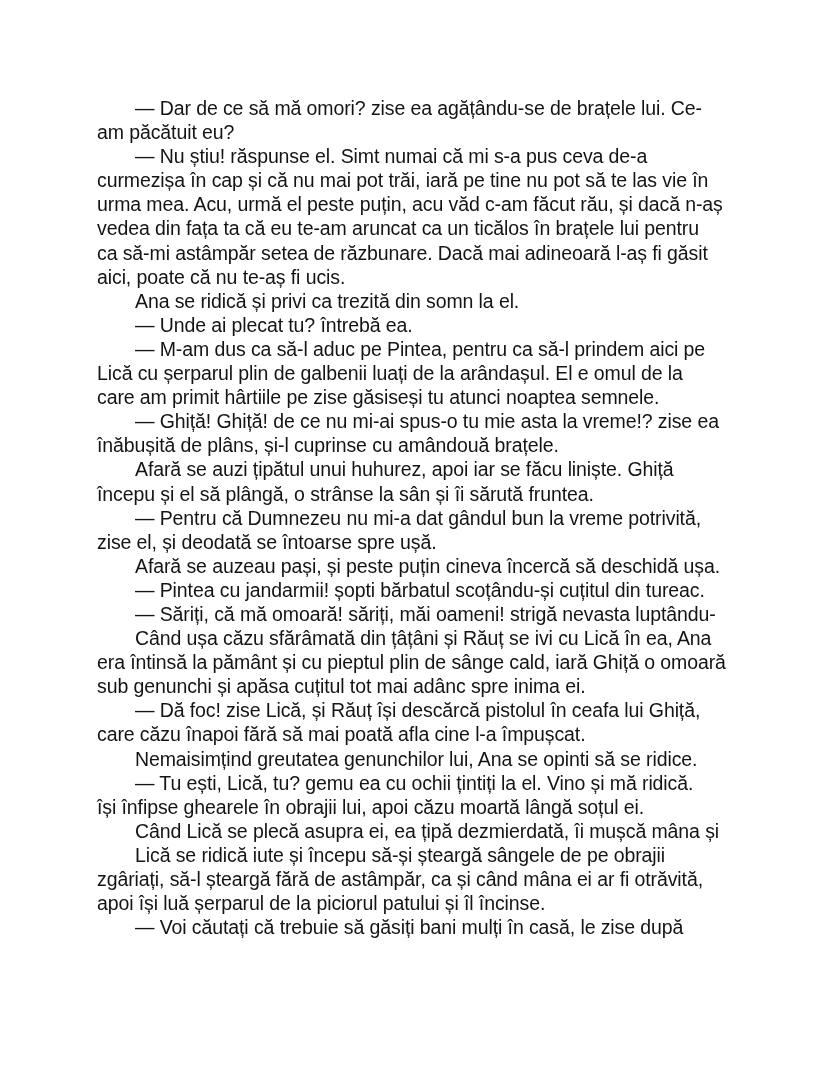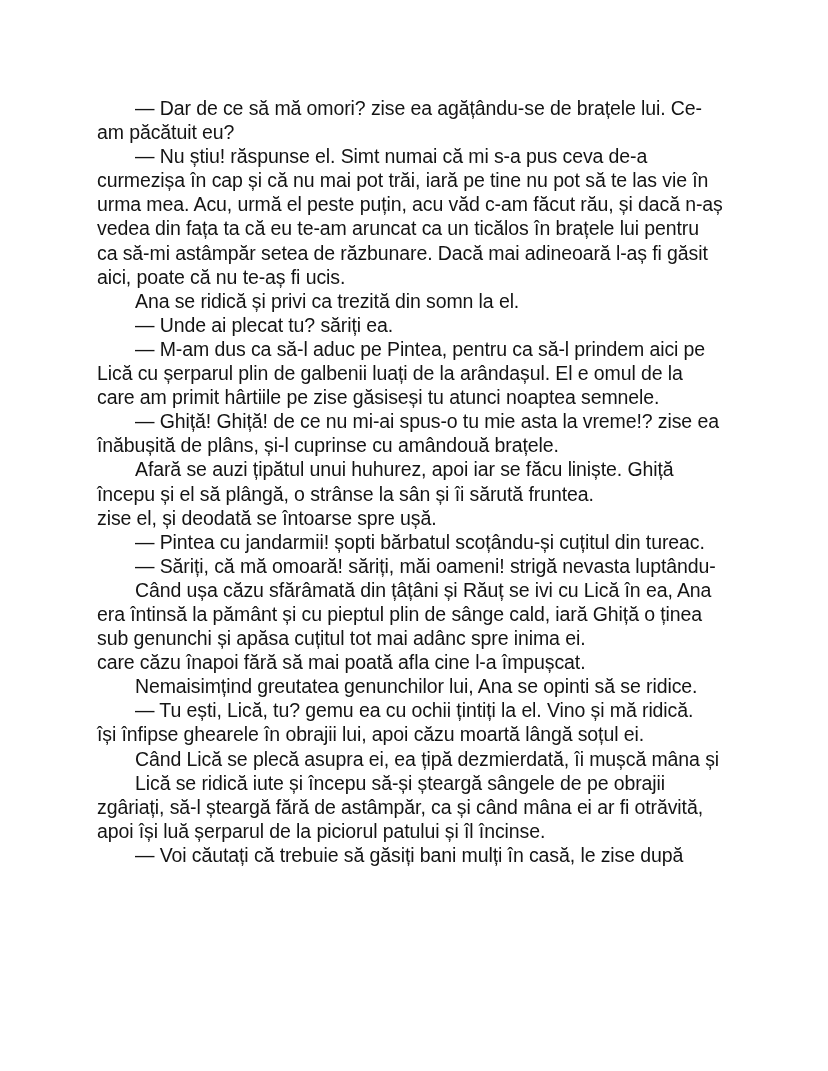--- a/index.html
+++ b/index.html
@@ -39,34 +39,37 @@
 <div class="page" id="page">
     <div class="line indent">— Dar de ce să mă omori? zise ea agățându-se de brațele lui. Ce-</div>
     <div class="line">am păcătuit eu?</div>
     <div class="line indent">— Nu știu! răspunse el. Simt numai că mi s-a pus ceva de-a</div>
     <div class="line">curmezișa în cap și că nu mai pot trăi, iară pe tine nu pot să te las vie în</div>
     <div class="line">urma mea. Acu, urmă el peste puțin, acu văd c-am făcut rău, și dacă n-aș</div>
     <div class="line">vedea din fața ta că eu te-am aruncat ca un ticălos în brațele lui pentru</div>
     <div class="line">ca să-mi astâmpăr setea de răzbunare. Dacă mai adineoară l-aș fi găsit</div>
     <div class="line">aici, poate că nu te-aș fi ucis.</div>
     <div class="line indent">Ana se ridică și privi ca trezită din somn la el.</div>
-    <div class="line indent">— Unde ai plecat tu? săriți ea.</div>
+    <div class="line indent">— Unde ai plecat tu? întrebă ea.</div>
     <div class="line indent">— M-am dus ca să-l aduc pe Pintea, pentru ca să-l prindem aici pe</div>
     <div class="line">Lică cu șerparul plin de galbenii luați de la arândașul. El e omul de la</div>
     <div class="line">care am primit hârtiile pe zise găsiseși tu atunci noaptea semnele.</div>
     <div class="line indent">— Ghiță! Ghiță! de ce nu mi-ai spus-o tu mie asta la vreme!? zise ea</div>
     <div class="line">înăbușită de plâns, și-l cuprinse cu amândouă brațele.</div>
     <div class="line indent">Afară se auzi țipătul unui huhurez, apoi iar se făcu liniște. Ghiță</div>
     <div class="line">începu și el să plângă, o strânse la sân și îi sărută fruntea.</div>
+    <div class="line indent">— Pentru că Dumnezeu nu mi-a dat gândul bun la vreme potrivită,</div>
     <div class="line">zise el, și deodată se întoarse spre ușă.</div>
+    <div class="line indent">Afară se auzeau pași, și peste puțin cineva încercă să deschidă ușa.</div>
     <div class="line indent">— Pintea cu jandarmii! șopti bărbatul scoțându-și cuțitul din tureac.</div>
     <div class="line indent">— Săriți, că mă omoară! săriți, măi oameni! strigă nevasta luptându-</div>
     <div class="line indent">Când ușa căzu sfărâmată din țâțâni și Răuț se ivi cu Lică în ea, Ana</div>
-    <div class="line">era întinsă la pământ și cu pieptul plin de sânge cald, iară Ghiță o ținea</div>
+    <div class="line">era întinsă la pământ și cu pieptul plin de sânge cald, iară Ghiță o omoară</div>
     <div class="line">sub genunchi și apăsa cuțitul tot mai adânc spre inima ei.</div>
+    <div class="line indent">— Dă foc! zise Lică, și Răuț își descărcă pistolul în ceafa lui Ghiță,</div>
     <div class="line">care căzu înapoi fără să mai poată afla cine l-a împușcat.</div>
     <div class="line indent">Nemaisimțind greutatea genunchilor lui, Ana se opinti să se ridice.</div>
     <div class="line indent">— Tu ești, Lică, tu? gemu ea cu ochii țintiți la el. Vino și mă ridică.</div>
     <div class="line">își înfipse ghearele în obrajii lui, apoi căzu moartă lângă soțul ei.</div>
     <div class="line indent">Când Lică se plecă asupra ei, ea țipă dezmierdată, îi mușcă mâna și</div>
     <div class="line indent">Lică se ridică iute și începu să-și șteargă sângele de pe obrajii</div>
     <div class="line">zgâriați, să-l șteargă fără de astâmpăr, ca și când mâna ei ar fi otrăvită,</div>
     <div class="line">apoi își luă șerparul de la piciorul patului și îl încinse.</div>
     <div class="line indent">— Voi căutați că trebuie să găsiți bani mulți în casă, le zise după</div>
   </div>

